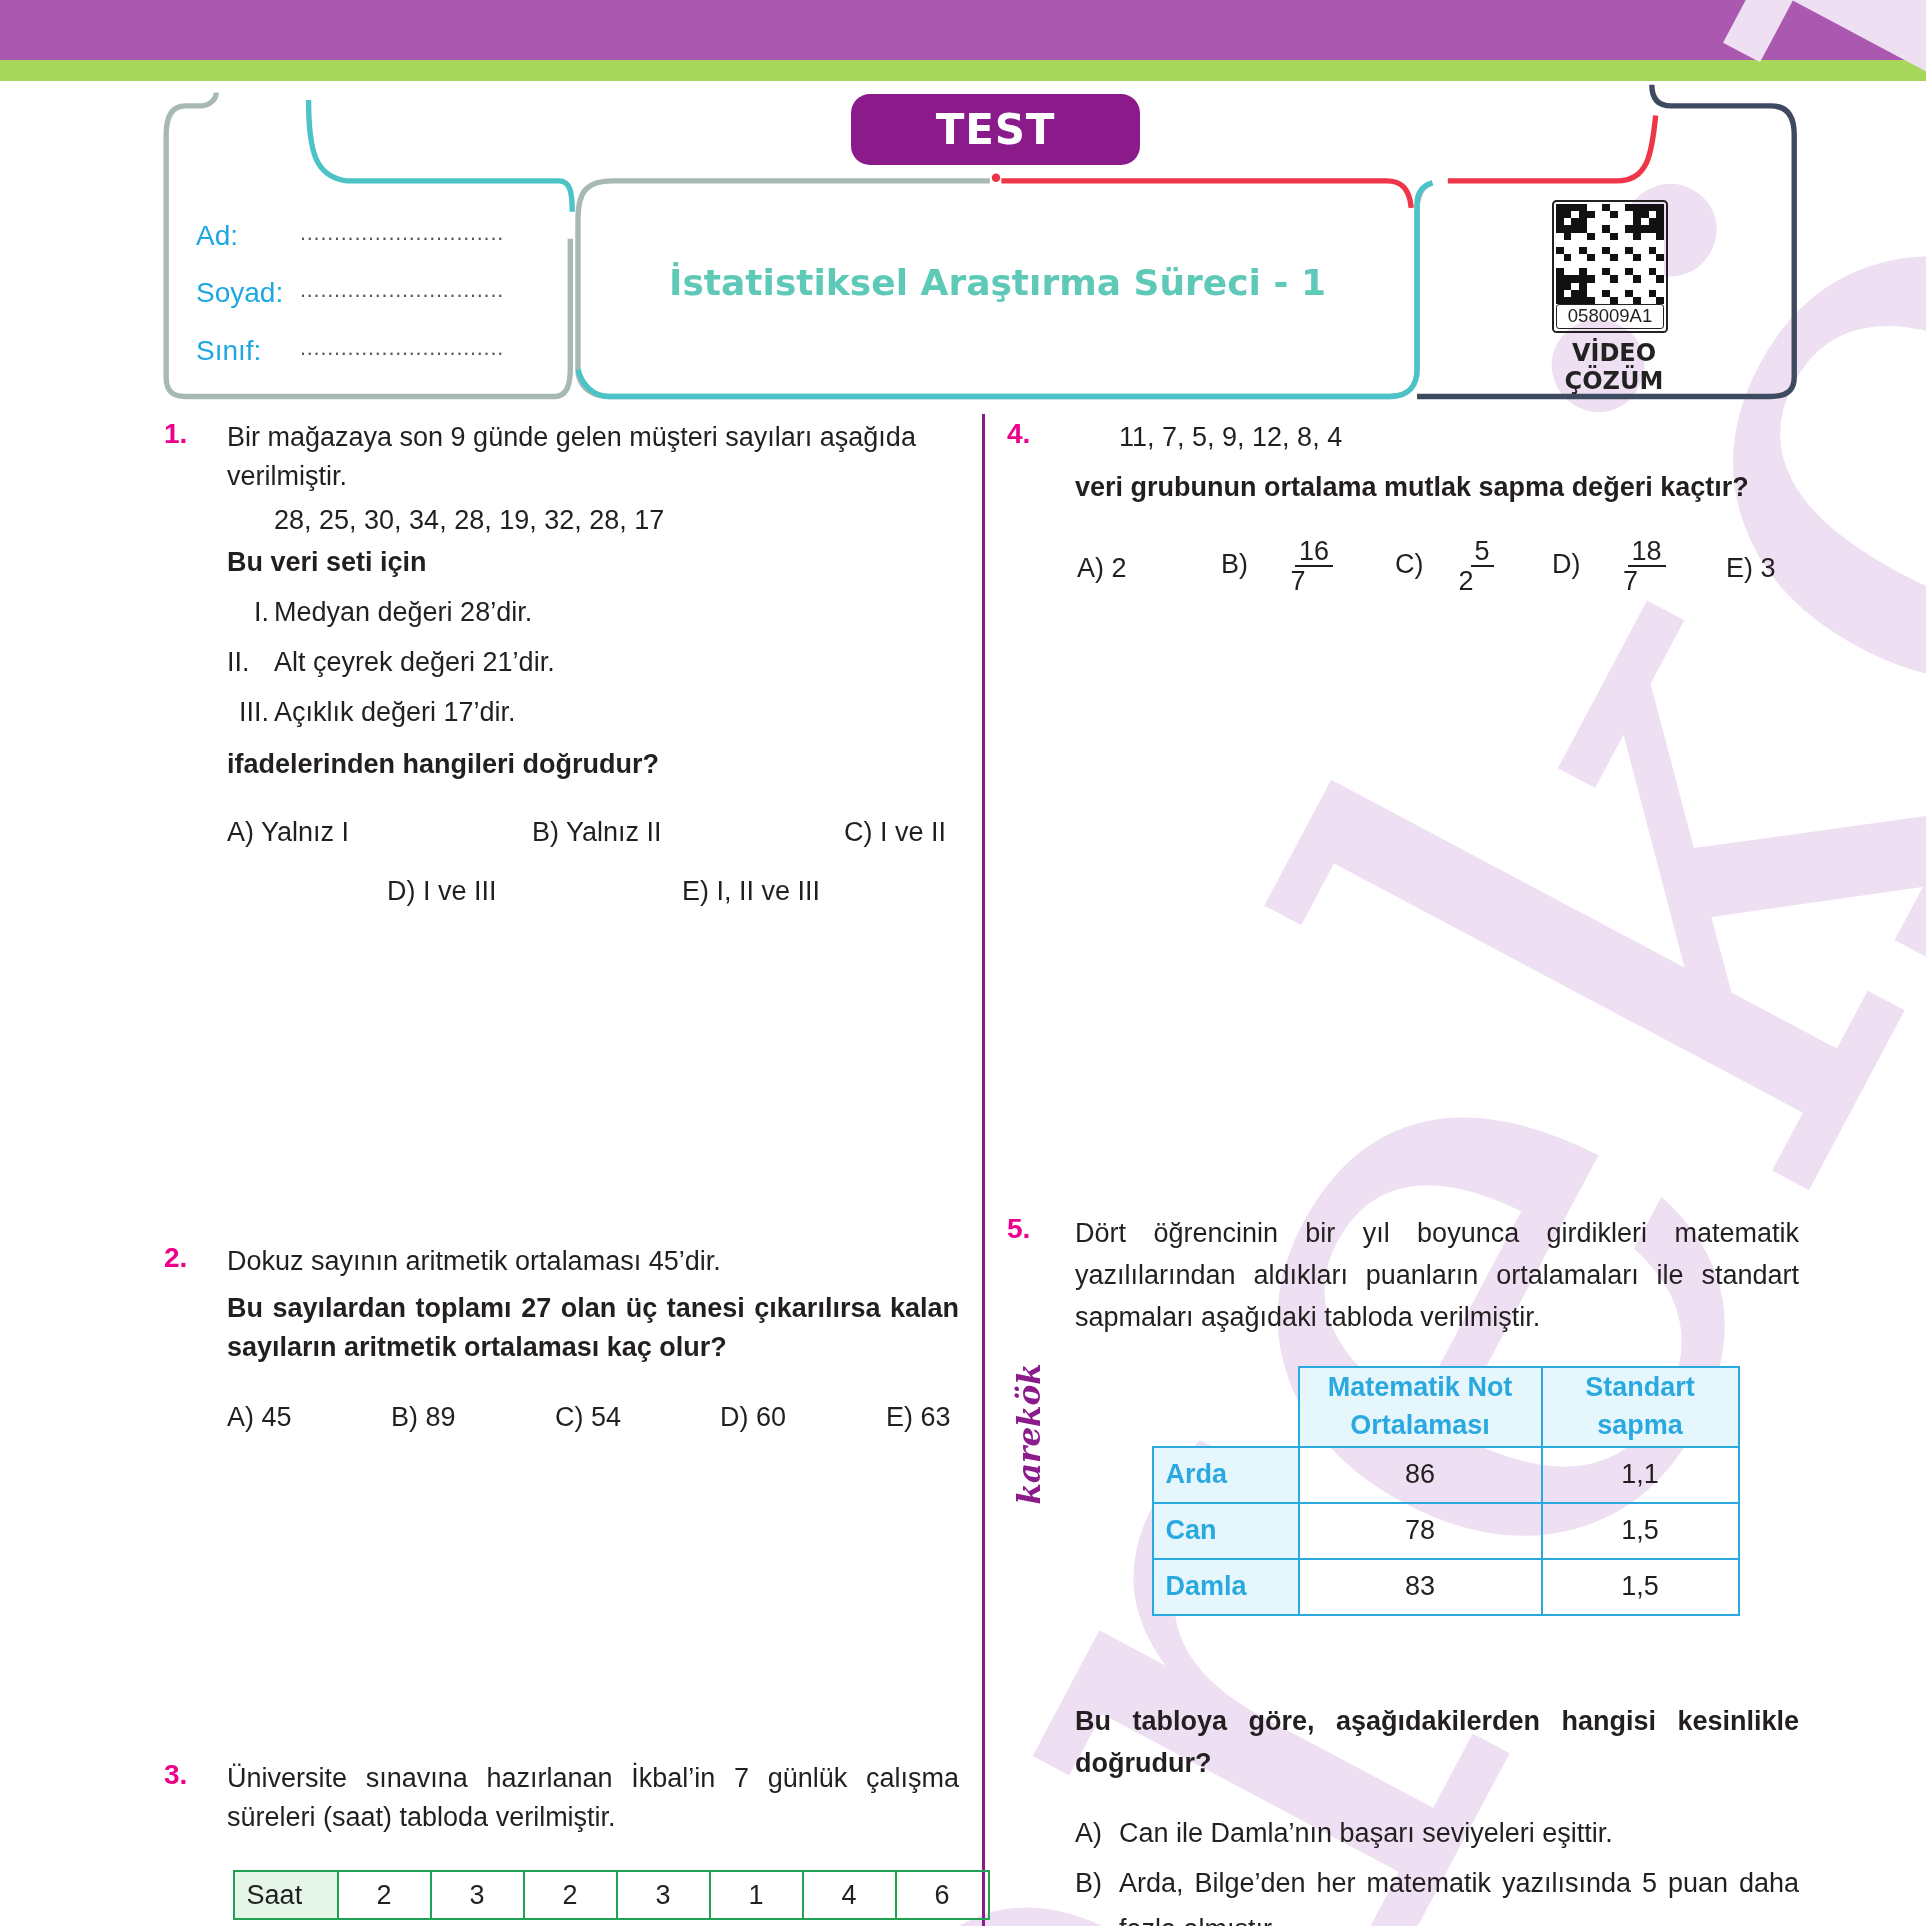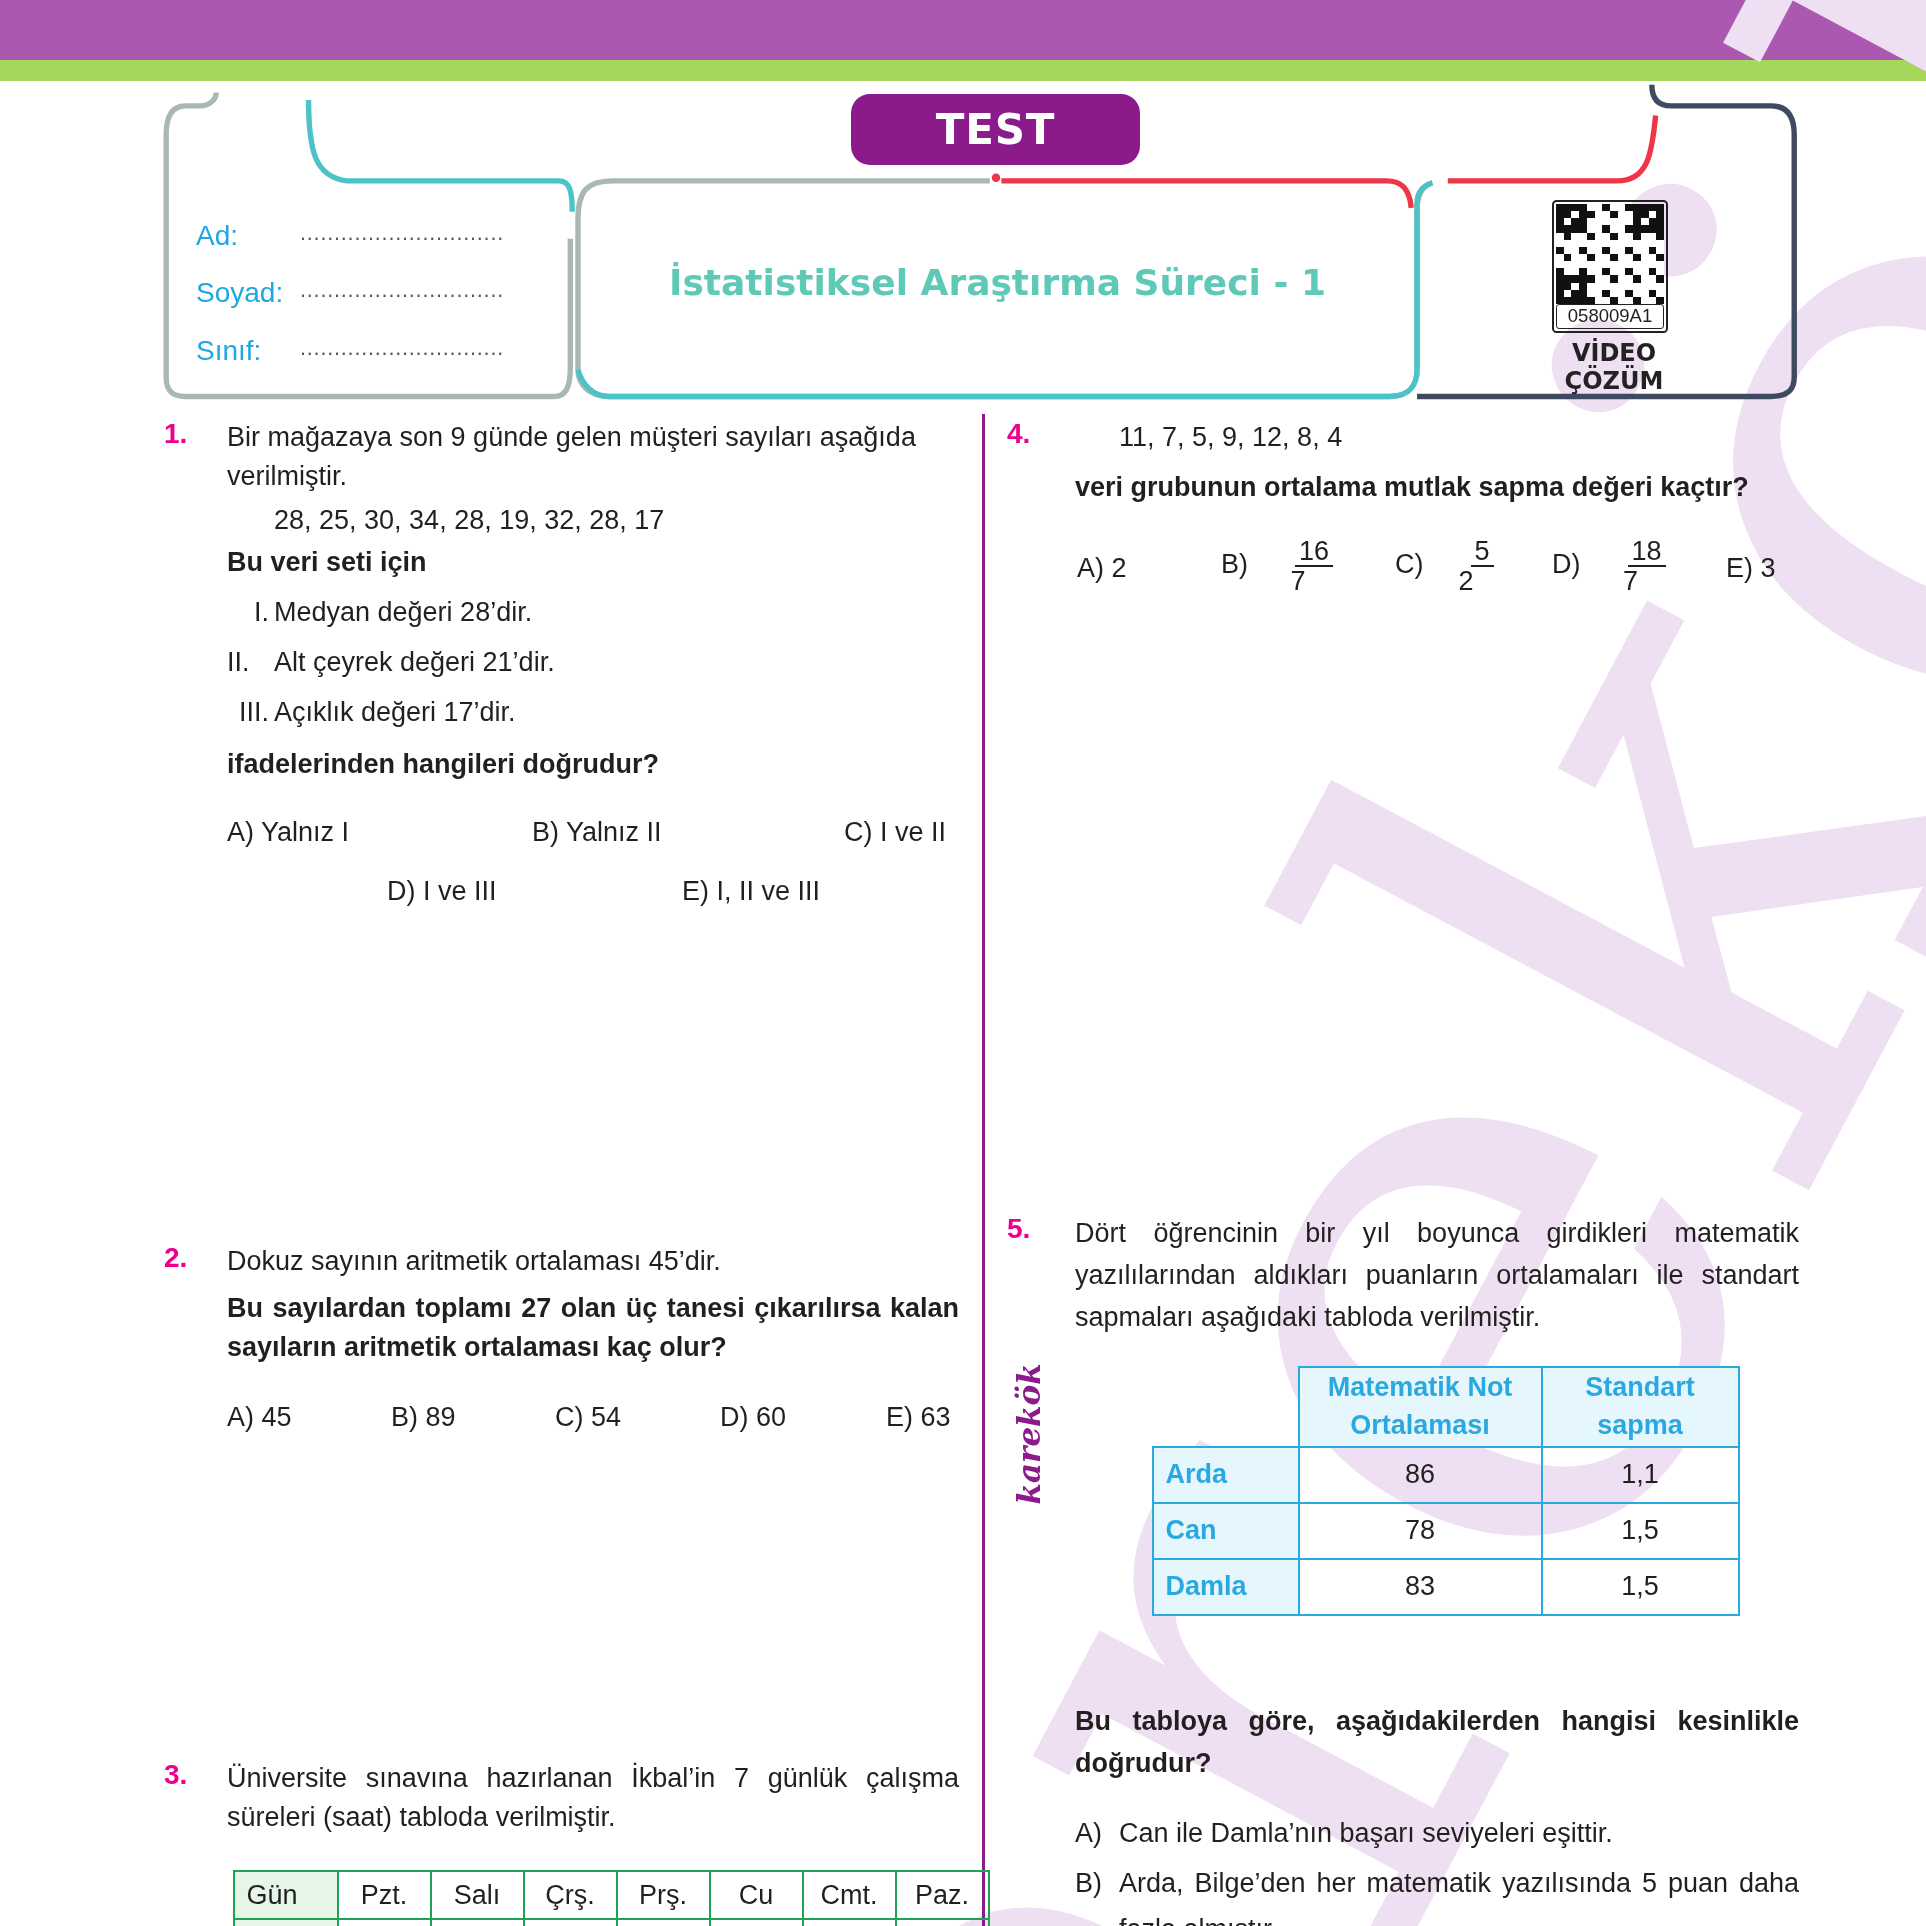--- a/index.html
+++ b/index.html
@@ -342,30 +342,20 @@
   <div class="opts-row" style="left:555px;top:1402px">C) 54</div>
   <div class="opts-row" style="left:720px;top:1402px">D) 60</div>
   <div class="opts-row" style="left:886px;top:1402px">E) 63</div>
 </div>
 
 <div>
   <div class="qnum" style="left:164px;top:1759px">3.</div>
   <div class="q" style="left:227px;top:1759px;width:732px;text-align:justify">Üniversite sınavına hazırlanan İkbal’in 7 günlük çalışma süreleri (saat) tabloda verilmiştir.</div>
   <table class="t3" style="position:absolute;left:233px;top:1870px">
     <tbody>
-        <tr>
-      <td class="h">Gün</td>
-      <td>Pzt.</td>
-      <td>Salı</td>
-      <td>Çrş.</td>
-      <td>Prş.</td>
-      <td>Cu</td>
-      <td>Cmt.</td>
-      <td>Paz.</td>
-    </tr>
     <tr>
       <td class="h">Saat</td>
       <td>2</td>
       <td>3</td>
       <td>2</td>
       <td>3</td>
       <td>1</td>
       <td>4</td>
       <td>6</td>
     </tr>

